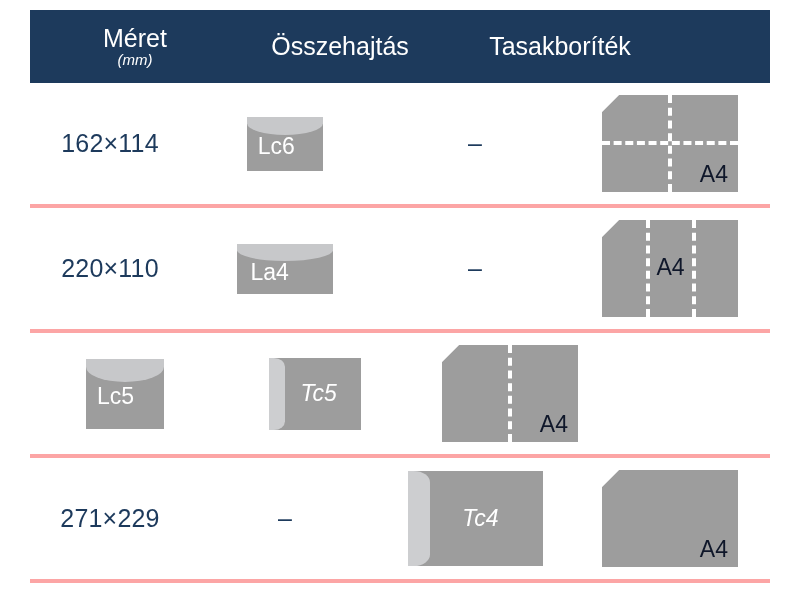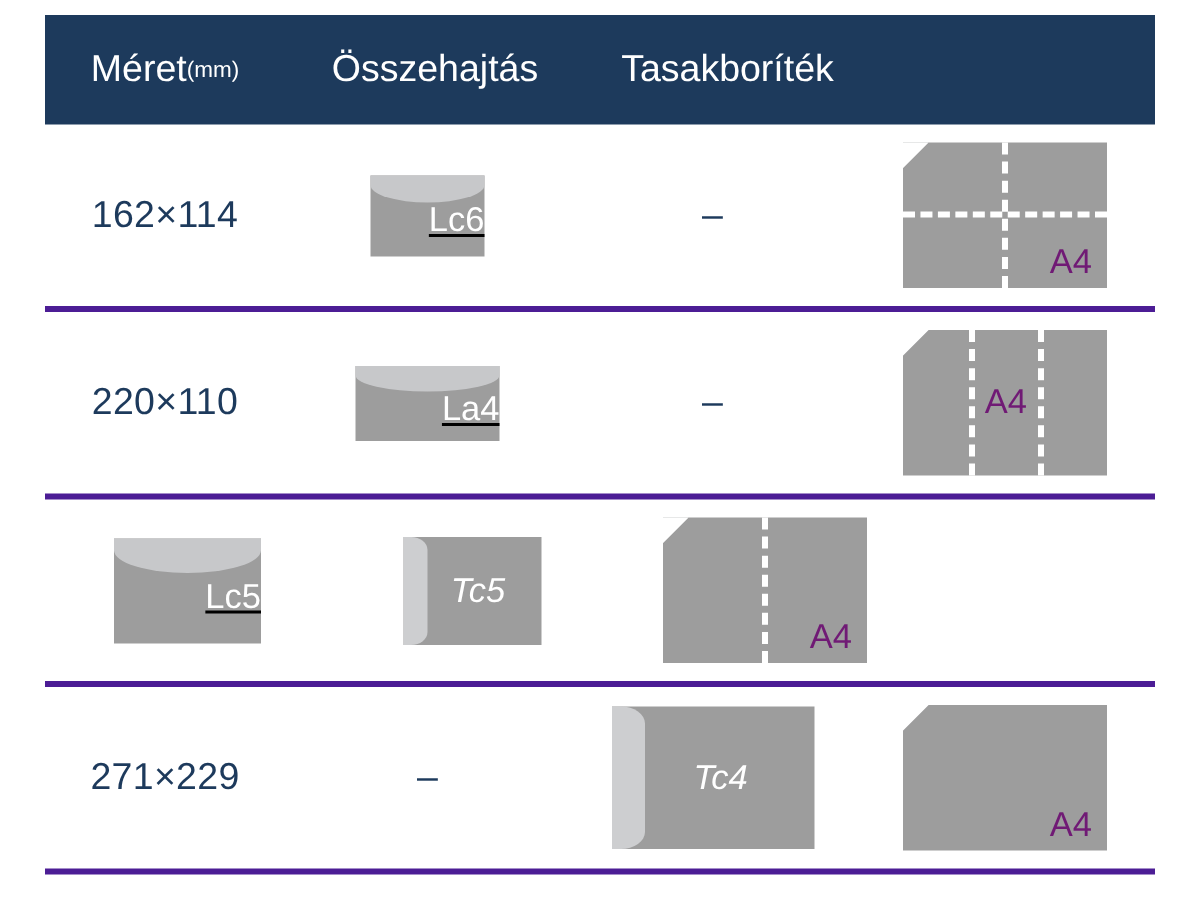--- a/index.html
+++ b/index.html
@@ -29,44 +29,46 @@
     height: 73px;
     align-items: center;
   }
   .th {
     color: #ffffff;
     text-align: center;
     font-size: 25px;
     font-weight: 400;
     line-height: 1.05;
     display: flex;
-    flex-direction: row;
+    flex-direction: column;
     align-items: center;
     justify-content: center;
     height: 100%;
+    padding-left: 25px;
   }
   .th-unit {
     font-size: 15px;
     display: block;
     margin-top: 1px;
+    font-style: italic;
   }
 
   
   .c1 { width: 160px; flex: 0 0 160px; }
   .c2 { width: 190px; flex: 0 0 190px; }
   .c3 { width: 190px; flex: 0 0 190px; }
   .c4 { width: 200px; flex: 0 0 200px; }
 
   
   .tbody { width: 740px; }
   .tr {
     display: flex;
     height: 125px;
     align-items: center;
-    border-bottom: 4px solid #4c1d95;
+    border-bottom: 4px solid #fca5a5;
     box-sizing: border-box;
   }
   .tr:first-child { border-top: none; }
 
   .td {
     height: 100%;
     display: flex;
     align-items: center;
     justify-content: center;
     box-sizing: border-box;
@@ -93,21 +95,21 @@
   }
   .env-label {
     color: #ffffff;
     font-size: 23px;
     position: relative;
     z-index: 3;
     font-weight: 400;
   }
 
   
-  .env-letter { justify-content: flex-end; text-decoration: underline; }
+  .env-letter { justify-content: flex-start; }
   .env-letter .flap {
     position: absolute;
     top: 0;
     left: 0;
     right: 0;
     height: 34%;
     background: #c7c8ca;
     border-bottom-left-radius: 55% 70%;
     border-bottom-right-radius: 55% 70%;
     z-index: 1;
@@ -156,21 +158,21 @@
     top: 0;
     left: 0;
     width: 0;
     height: 0;
     border-top: 17px solid #d0d1d2;
     border-right: 17px solid transparent;
     z-index: 3;
   }
   .sheet .a4 {
     position: absolute;
-    color: #701a75;
+    color: #0f172a;
     font-size: 23px;
     z-index: 5;
   }
   .a4-br { right: 10px; bottom: 4px; }
   .a4-cc { left: 50%; top: 50%; transform: translate(-48%, -54%); }
 
   .fold-v {
     position: absolute;
     top: 0;
     bottom: 0;
@@ -250,21 +252,21 @@
           <span class="corner"></span>
           <span class="fold-v" style="left:44px;"></span>
           <span class="fold-v" style="left:90px;"></span>
           <span class="a4 a4-cc">A4</span>
         </div>
       </div>
     </div>
 
     <div class="tr">
       <div class="td c2">
-        <div class="env env-letter" style="width:98px;height:70px;">
+        <div class="env env-letter" style="width:78px;height:70px;">
           <span class="flap"></span>
           <span class="env-label">Lc5</span>
         </div>
       </div>
       <div class="td c3">
         <div class="env env-pocket" style="width:92px;height:72px;">
           <span class="flap-side"></span>
           <span class="env-label">Tc5</span>
         </div>
       </div>

